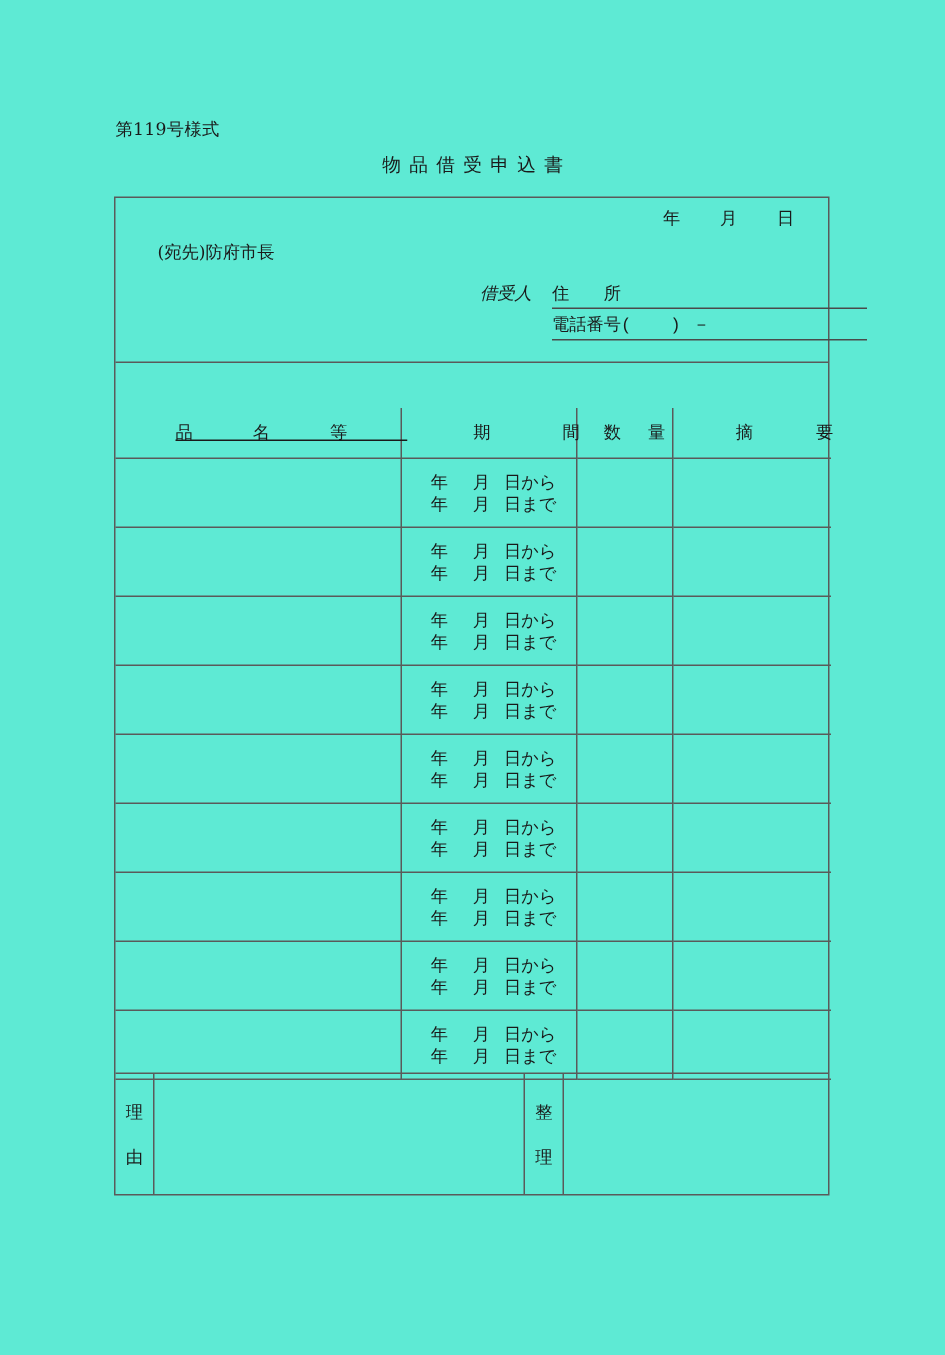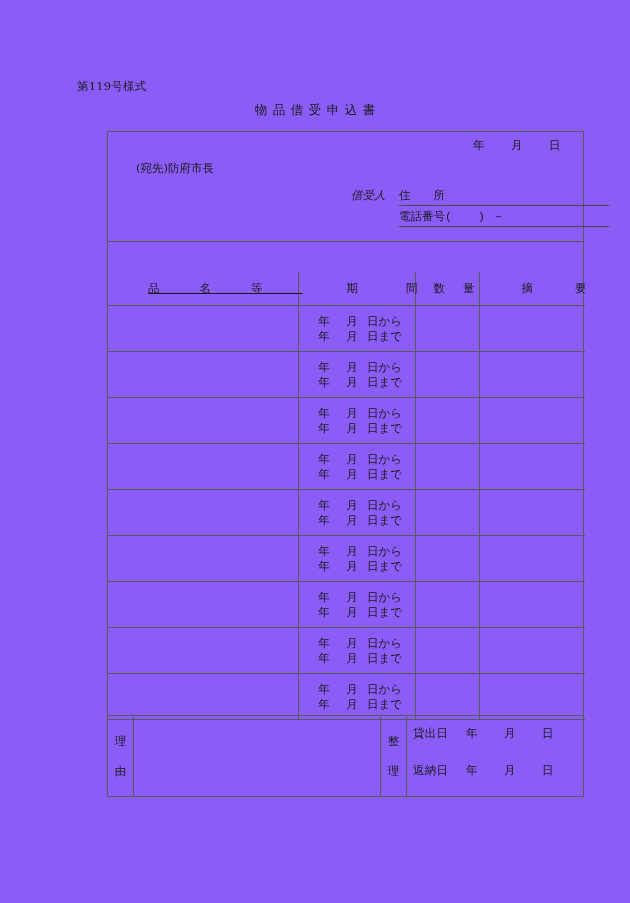--- a/index.html
+++ b/index.html
@@ -13,21 +13,21 @@
     height: 903px;
     position: relative;
     font-family: "DejaVu Serif", "Liberation Serif", serif;
     color: #1a1a1a;
     overflow: hidden;
   }
 
   .page {
     position: absolute;
     inset: 0;
-    background: #8b5cf6;
+    background: #5eead4;
   }
 
   
   .form-no {
     position: absolute;
     left: 77px;
     top: 79px;
     font-size: 11.5px;
     letter-spacing: 0.2px;
     white-space: nowrap;
@@ -48,21 +48,20 @@
 
   
   .frame {
     position: absolute;
     left: 76px;
     top: 131px;
     width: 477px;
     height: 666px;
     border: 1px solid #5a5a5a;
     box-sizing: border-box;
-    margin-left: 31px;
   }
 
   
   .hdr {
     position: absolute;
     left: 0;
     top: 0;
     width: 100%;
     height: 110px;
     border-bottom: 1px solid #5a5a5a;
@@ -398,24 +397,16 @@
         <span>由</span>
       </div>
 
       <div class="reason-body"></div>
 
       <div class="admin-label">
         <span>整</span>
         <span>理</span>
       </div>
 
-      <div class="admin-body">
-        <div class="admin-row">
-          <span class="ddl">貸出日</span><span class="dy">年</span><span class="dm">月</span><span>日</span>
-        </div>
-        <div class="admin-row">
-          <span class="ddl">返納日</span><span class="dy">年</span><span class="dm">月</span><span>日</span>
-        </div>
-      </div>
     </div>
 
   </div>
 </div>
 
 </body></html>

